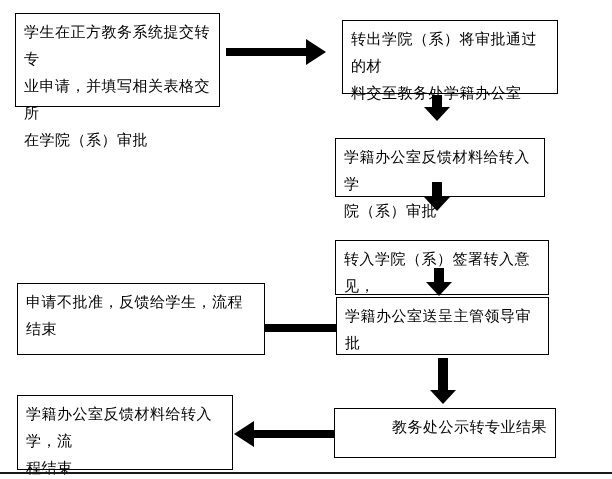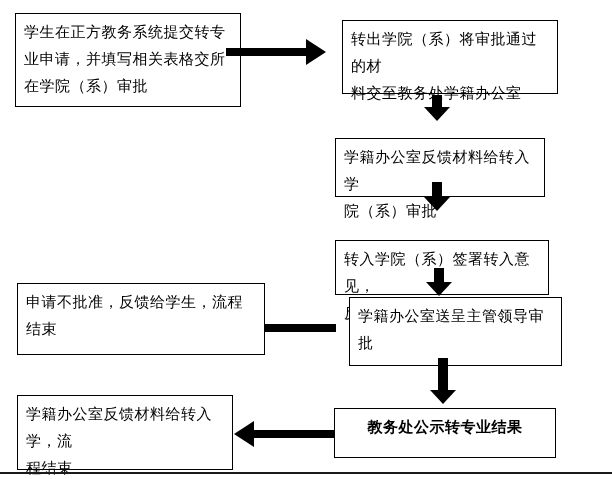--- a/index.html
+++ b/index.html
@@ -21,22 +21,21 @@
     box-sizing: border-box;
     border: 1px solid #000000;
     background: #ffffff;
     font-size: 15px;
     line-height: 27px;
     padding: 5px 8px;
     white-space: pre-line;
     letter-spacing: 0.5px;
   }
   .box.center-text {
-    text-align: center;
-    font-weight: bold;
+    text-align: right;
   }
   
   .arrow {
     position: absolute;
   }
   .arrow .shaft {
     position: absolute;
     background: #000000;
   }
   .arrow .head {
@@ -90,21 +89,21 @@
     width: 612px;
     height: 2px;
     background: #1a1a1a;
   }
 </style>
 </head>
 <body>
 
 <div class="canvas">
 
-  <div class="box" style="left:15px; top:13px; width:226px; height:94px;">学生在正方教务系统提交转专
+  <div class="box" style="left:15px; top:13px; width:205px; height:94px;">学生在正方教务系统提交转专
 业申请，并填写相关表格交所
 在学院（系）审批</div>
 
   <div class="arrow arrow-right" style="left:226px; top:39px; width:100px; height:26px;">
     <div class="shaft"></div>
     <div class="head"></div>
   </div>
 
   <div class="box" style="left:329px; top:20px; width:216px; height:74px;margin-left:13px;">转出学院（系）将审批通过的材
 料交至教务处学籍办公室</div>
@@ -123,21 +122,21 @@
   </div>
 
   <div class="box" style="left:335px; top:212px; width:214px; height:55px;margin-top:28px;">转入学院（系）签署转入意见，
 反馈学籍办公室</div>
 
   <div class="arrow arrow-down" style="left:426px; top:268px; width:26px; height:28px;">
     <div class="shaft"></div>
     <div class="head"></div>
   </div>
 
-  <div class="box" style="left:349px; top:297px; width:213px; height:69px;">学籍办公室送呈主管领导审批</div>
+  <div class="box" style="left:336px; top:297px; width:213px; height:58px;">学籍办公室送呈主管领导审批</div>
 
   <div class="arrow arrow-left" style="left:234px; top:315px; width:102px; height:26px;">
     <div class="shaft"></div>
     <div class="head"></div>
   </div>
 
   <div class="box" style="left:17px; top:283px; width:248px; height:72px;">申请不批准，反馈给学生，流程
 结束</div>
 
   <div class="arrow arrow-down" style="left:430px; top:358px; width:26px; height:46px;">

